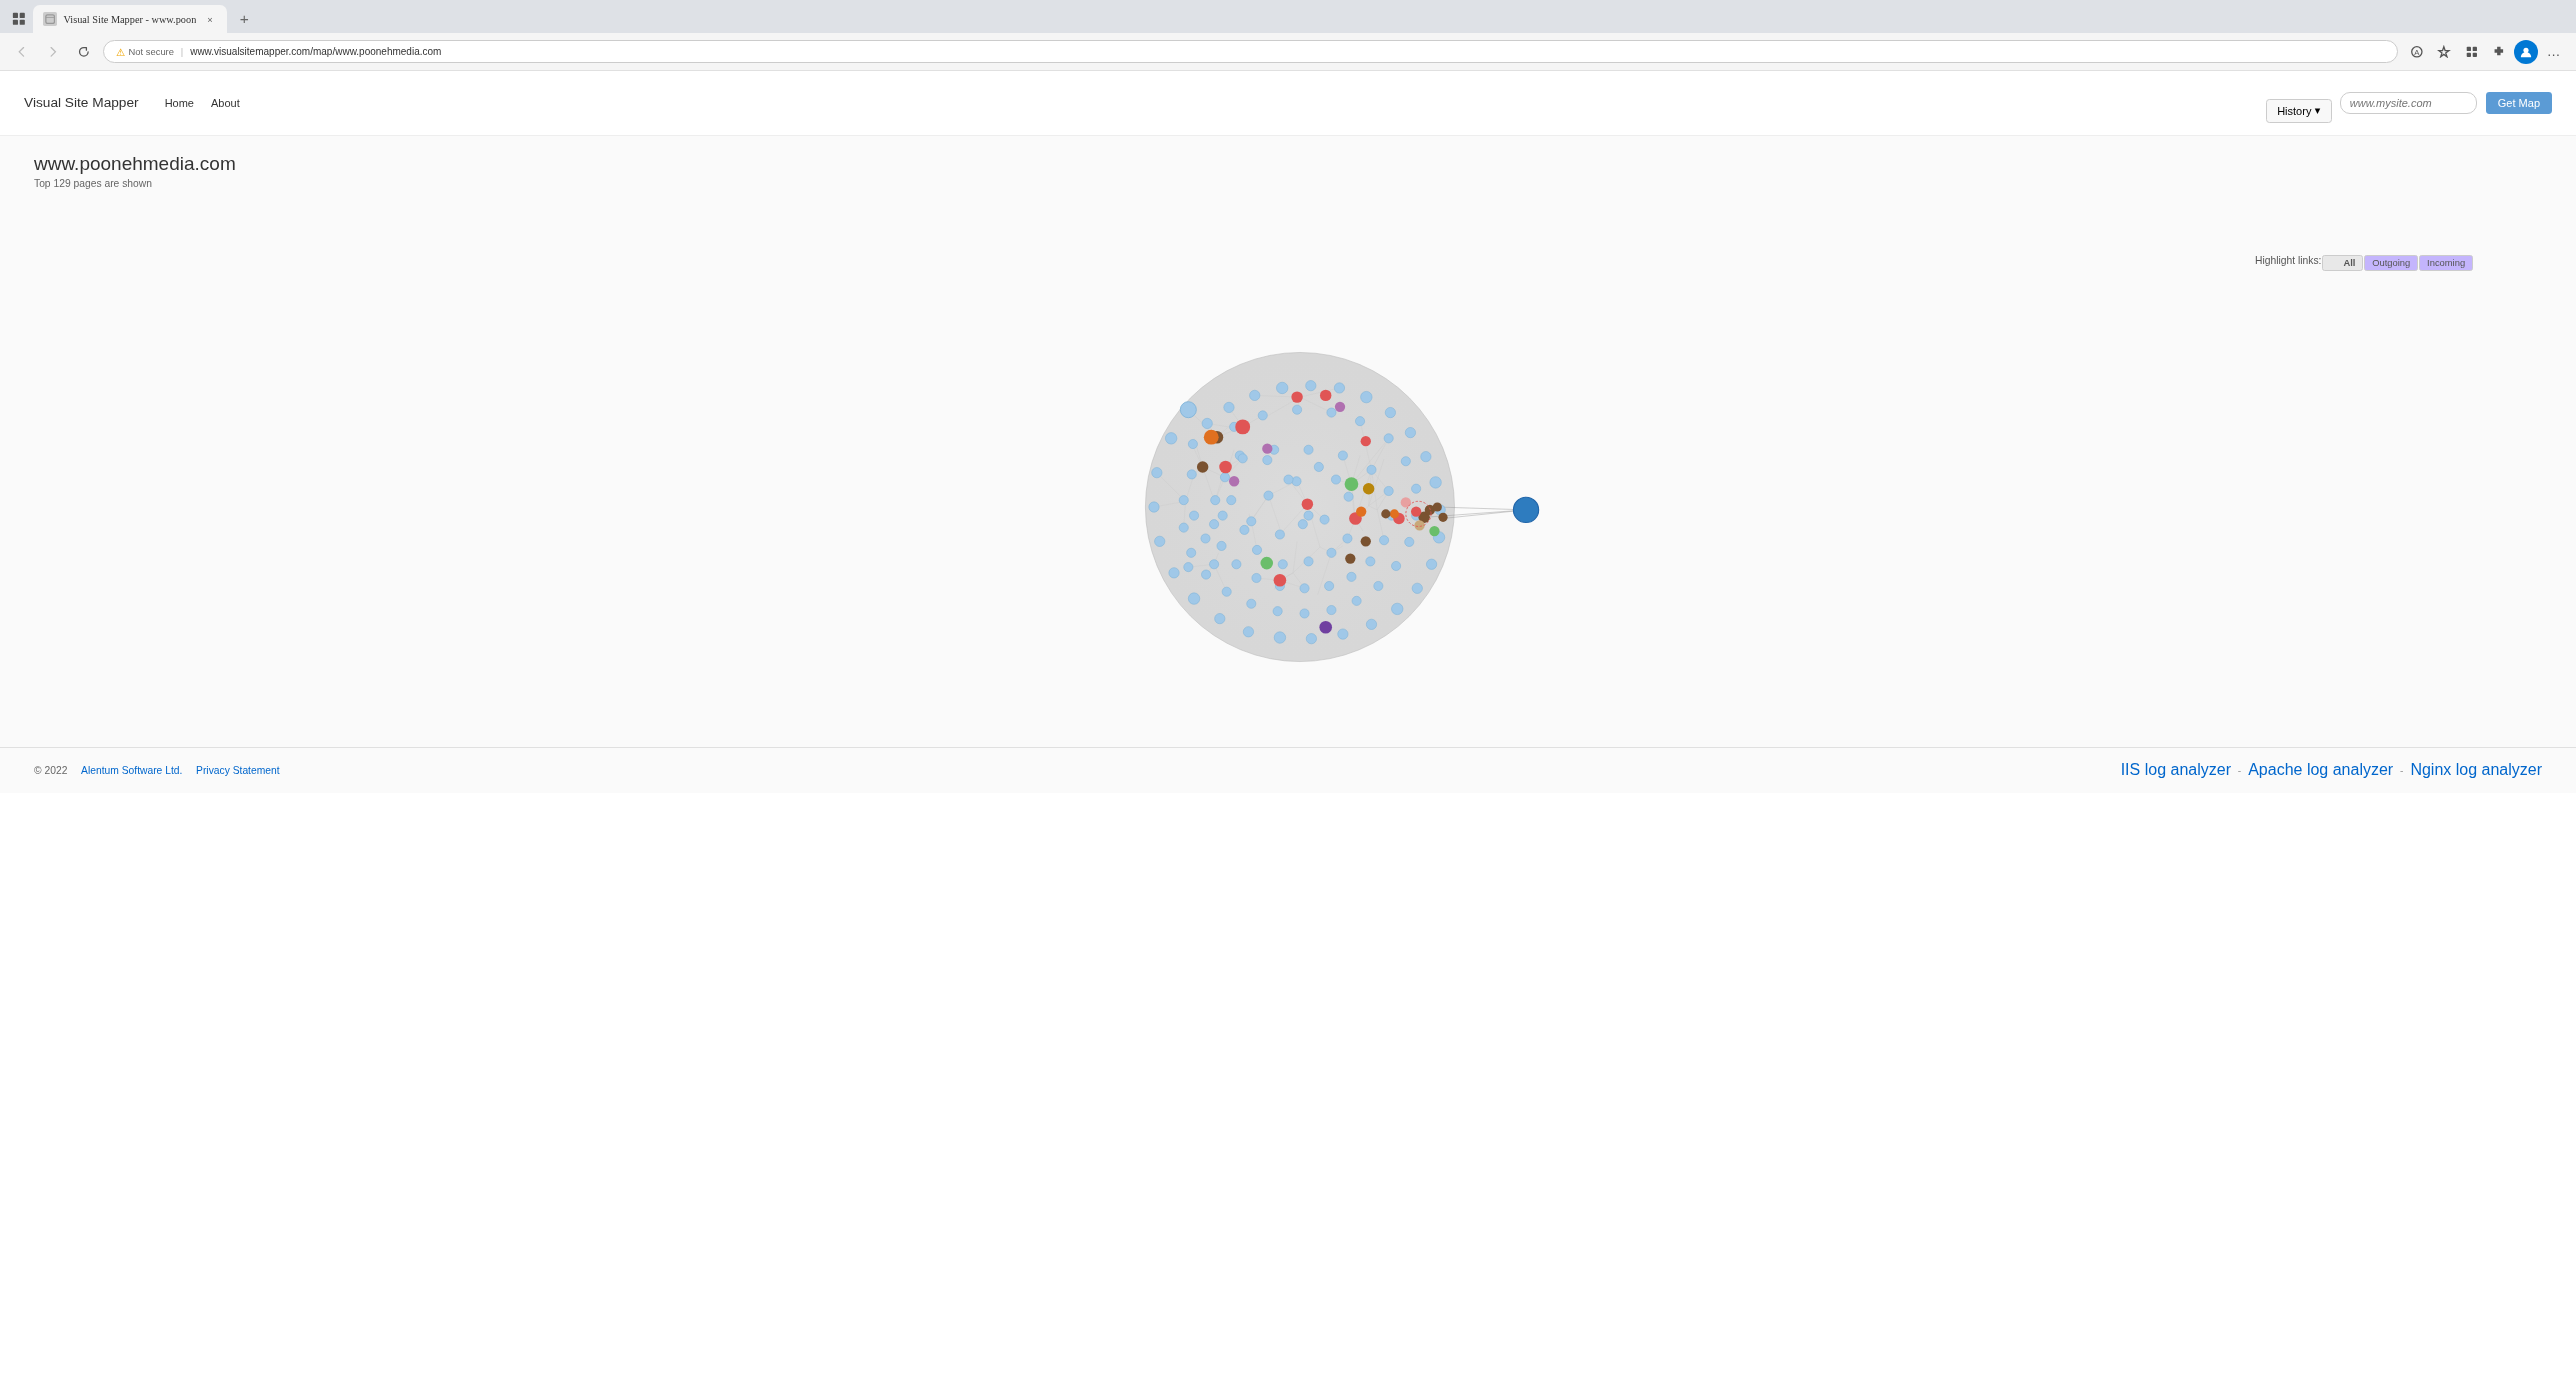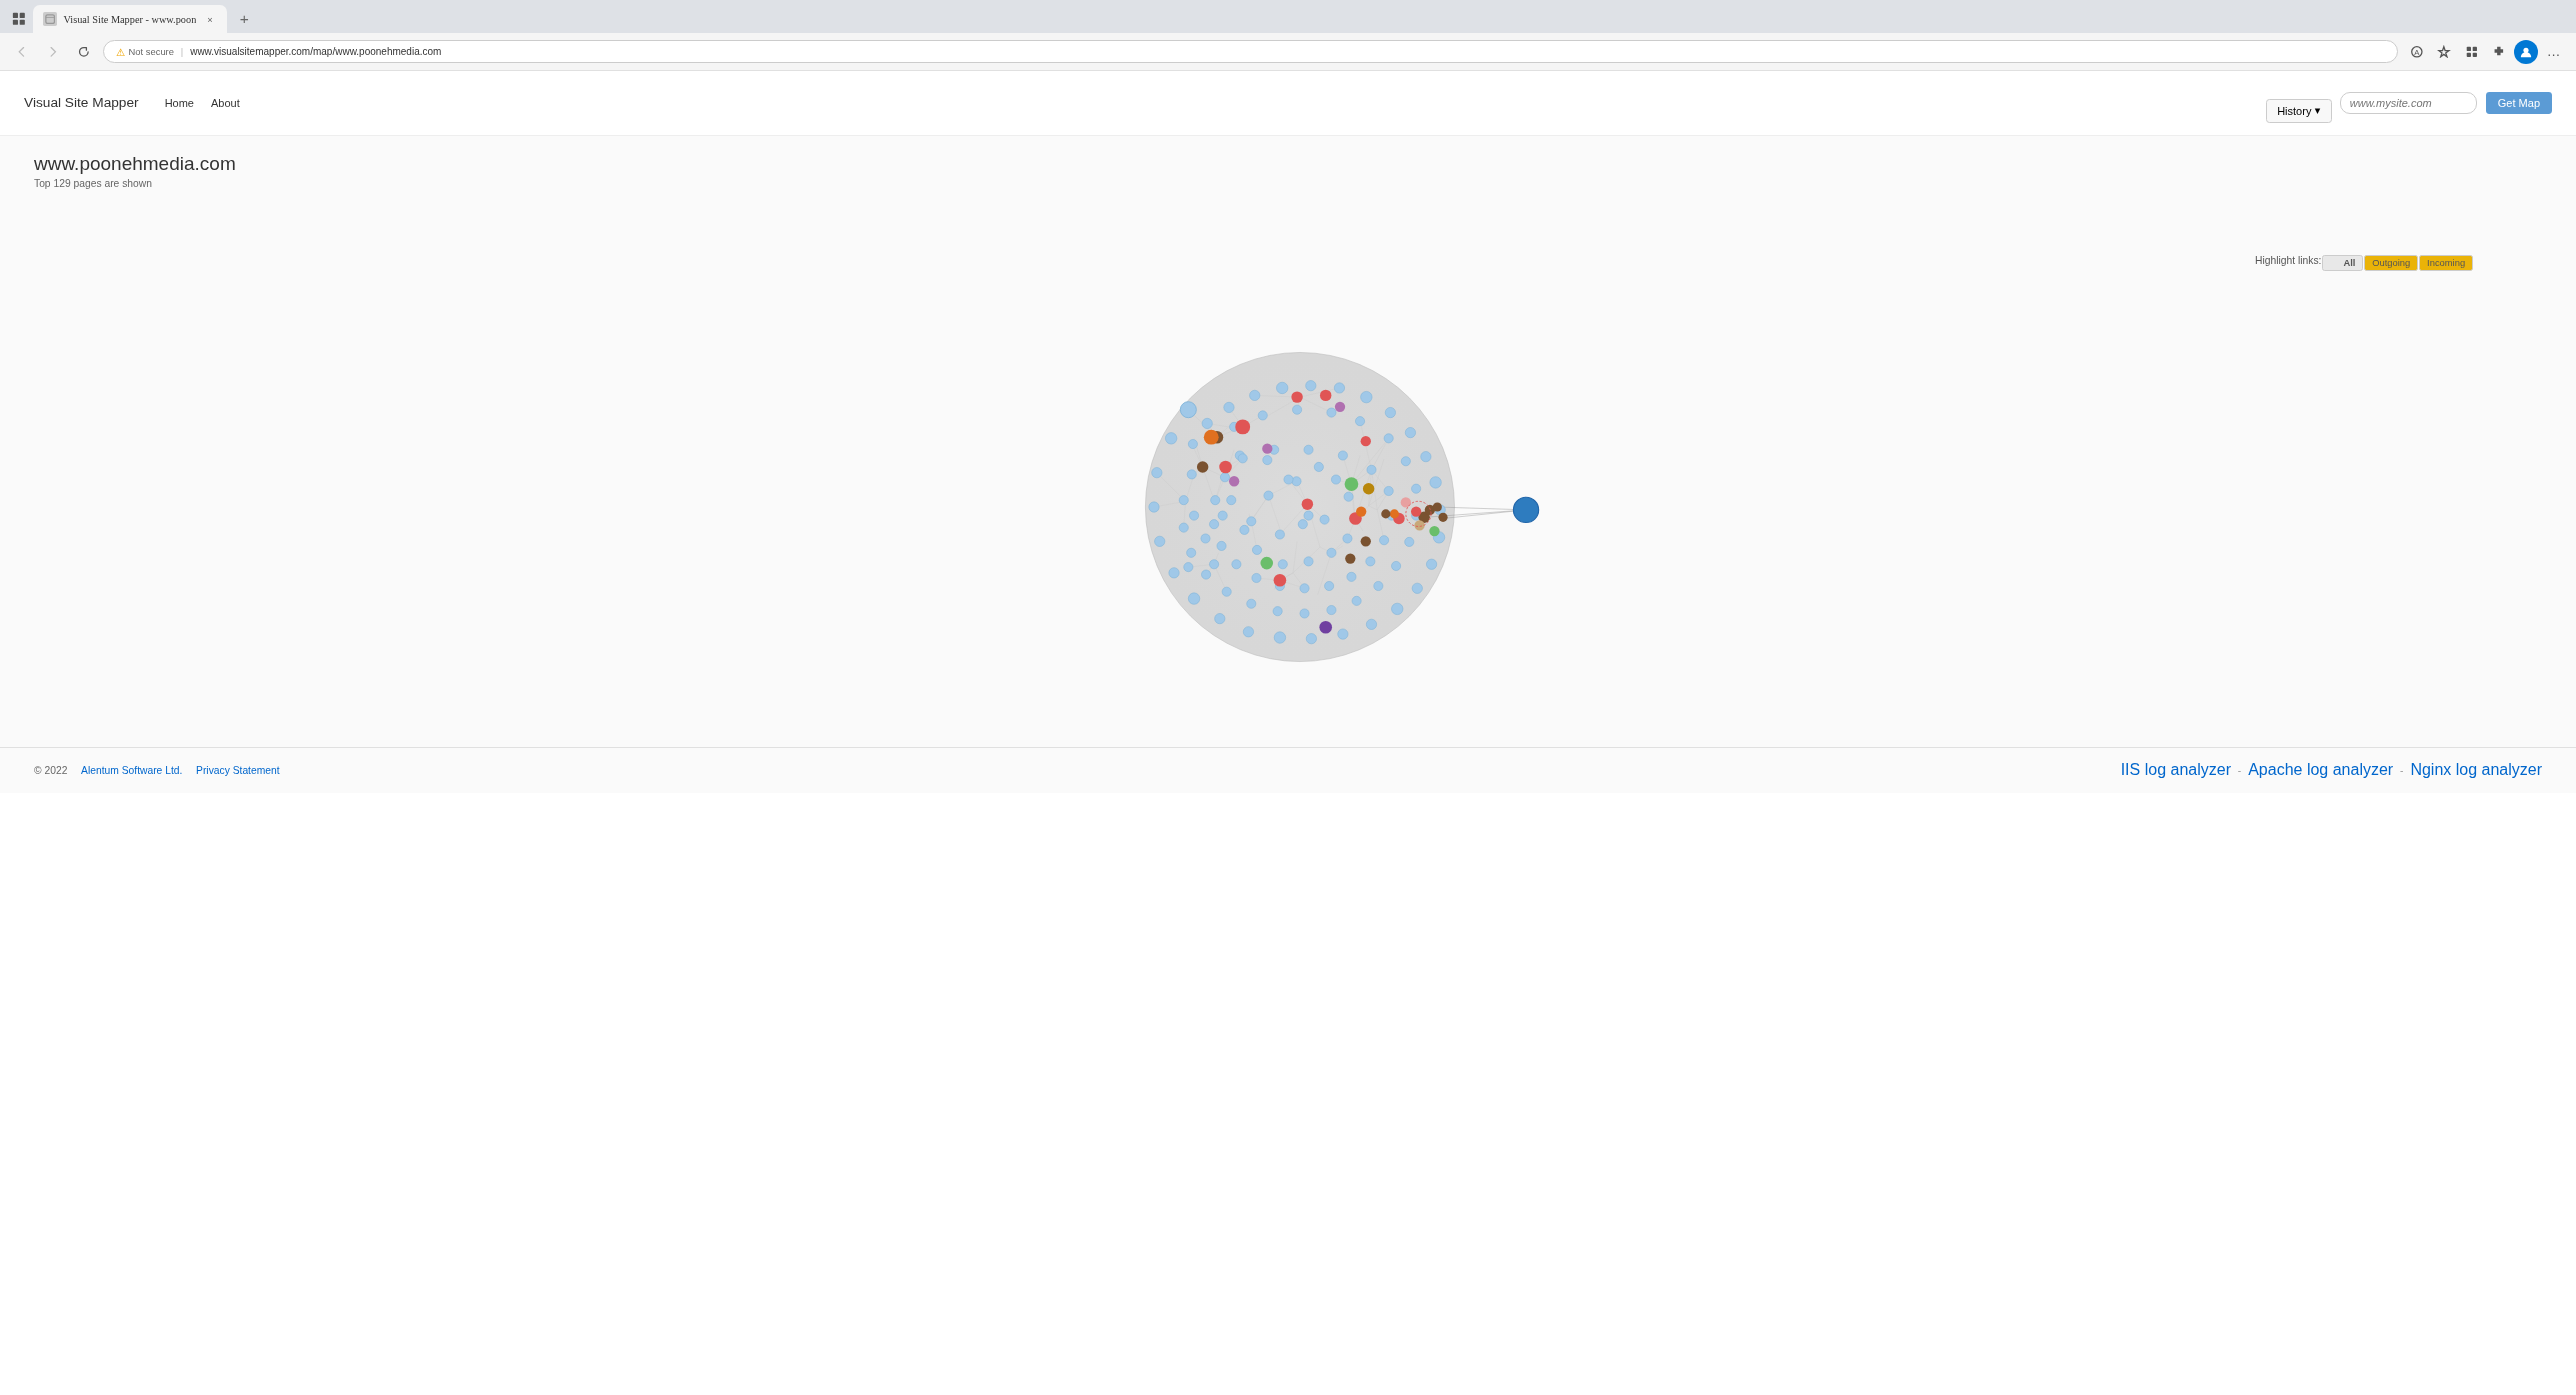--- a/index.html
+++ b/index.html
@@ -39,21 +39,21 @@
     .url-input { border: 0.9px solid #ccc; border-radius: 10px; padding: 4.3px 8.6px; font-size: 11px; width: 137px; color: #999; font-style: italic; }
     .get-map-btn { background: #5b9bd5; color: white; border: none; border-radius: 3.4px; padding: 5.2px 12px; font-size: 11px; cursor: pointer; }
 
     
     .main-content { padding: 17px 34px; background: #fafafa; }
     .site-title { font-size: 19px; font-weight: 400; color: #333; margin-bottom: 3.4px; }
     .pages-info { font-size: 10.3px; color: #666; margin-bottom: 8.6px; }
 
     .highlight-controls { position: absolute; top: 119px; right: 103px; display: flex; align-items: flex-start; gap: 1px; font-size: 10.3px; color: #555; }
     .highlight-label { color: #555; }
-    .hl-btn { border: 0.9px solid #ccc; border-radius: 2.6px; padding: 1.7px 6.9px; font-size: 9.4px; cursor: pointer; background: #eab308; color: #555; }
+    .hl-btn { border: 0.9px solid #ccc; border-radius: 2.6px; padding: 1.7px 6.9px; font-size: 9.4px; cursor: pointer; background: #c4b5fd; color: #555; }
     .hl-btn.active { background: #e8e8e8; font-weight: 700; padding-left: 20px; }
 
     
     .graph-container { position: relative; width: 100%; display: flex; justify-content: center; padding: 17px 0 34px; }
     .graph-svg { width: 601px; height: 481px; }
 
     
     .footer { background: #fafafa; border-top: 0.9px solid #e0e0e0; padding: 13.7px 34px; display: flex; align-items: center; justify-content: space-between; font-size: 10.3px; color: #666; }
     .footer-left { display: flex; gap: 13.7px; align-items: center; }
     .footer-link { color: #0066cc; text-decoration: none; }

